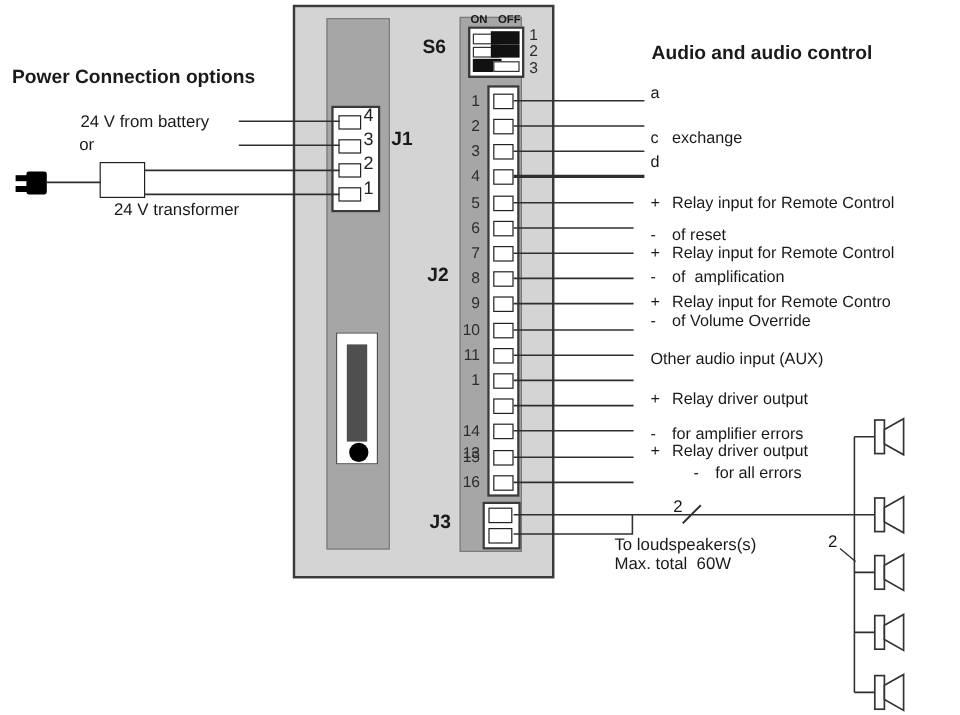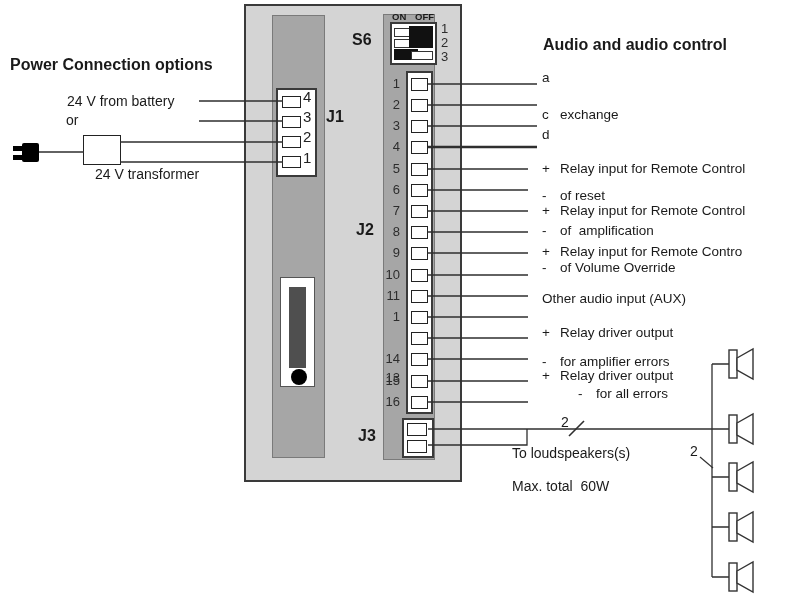--- a/index.html
+++ b/index.html
@@ -176,16 +176,16 @@
   <div class="abs rlabel" style="top:243px;"><span class="p">+</span><span class="t">Relay input for Remote Contro</span></div>
   <div class="abs rlabel" style="top:259px;"><span class="p">-</span><span class="t">of Volume Override</span></div>
   <div class="abs rlabel no-prefix" style="top:290px;text-align:center;"><span class="t">Other audio input (AUX)</span></div>
   <div class="abs rlabel" style="top:324px;"><span class="p">+</span><span class="t">Relay driver output</span></div>
   <div class="abs rlabel" style="top:342px;margin-top:11px;"><span class="p">-</span><span class="t">for amplifier errors</span></div>
   <div class="abs rlabel" style="top:367px;"><span class="p">+</span><span class="t">Relay driver output</span></div>
   <div class="abs rlabel" style="top:385px;margin-left:36px;"><span class="p">-</span><span class="t">for all errors</span></div>
 
   <div class="abs count" style="left:561px;top:414px;">2</div>
   <div class="abs note" style="left:512px;top:445px;">To loudspeakers(s)</div>
-  <div class="abs note" style="left:512px;top:478px;">Max. total  60W</div>
+  <div class="abs note" style="left:512px;top:461px;">Max. total  60W</div>
   <div class="abs count" style="left:690px;top:443px;">2</div>
 
 </div>
 
 </body></html>

